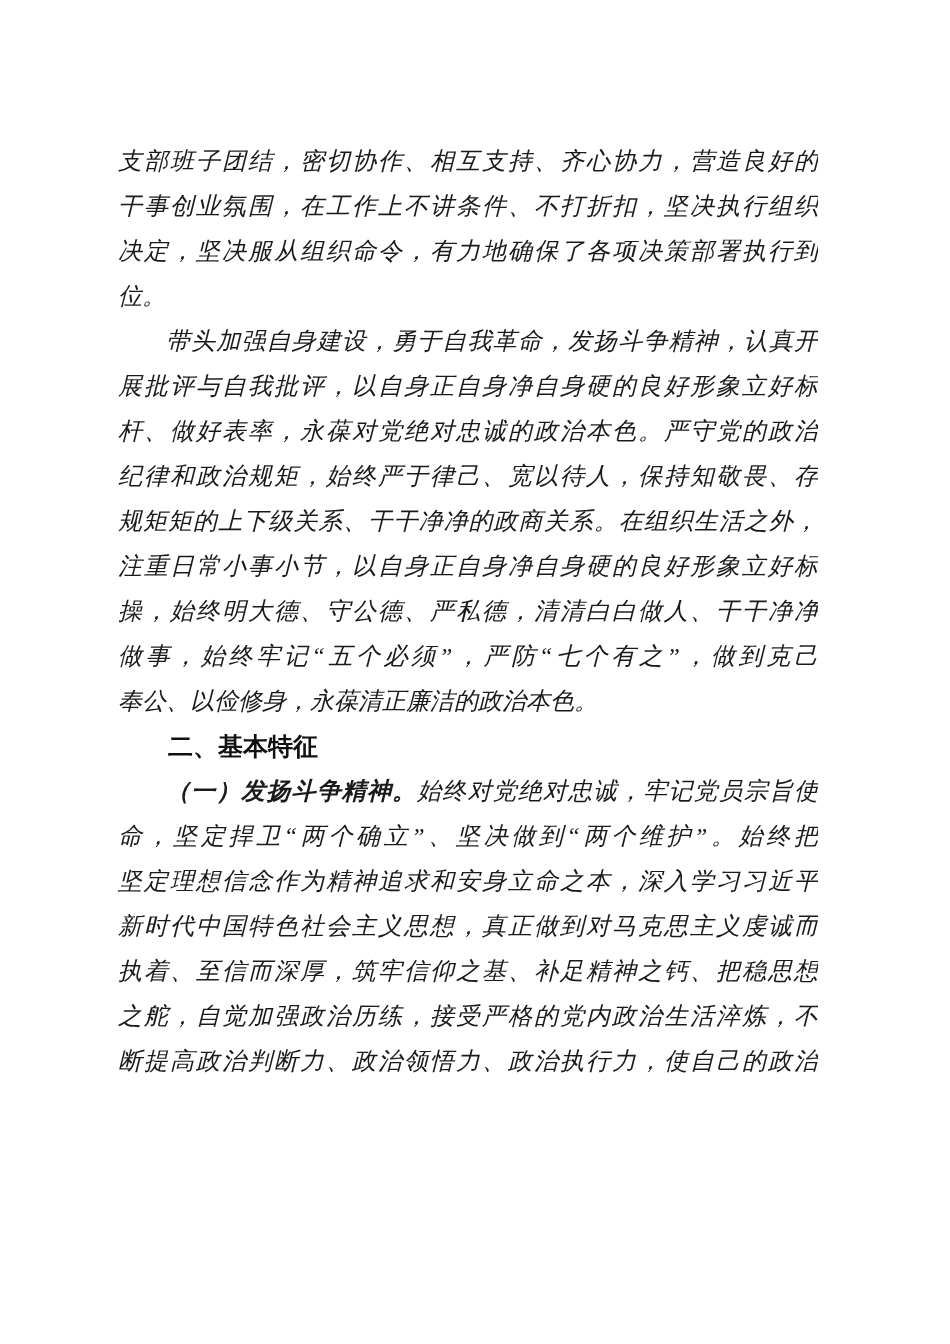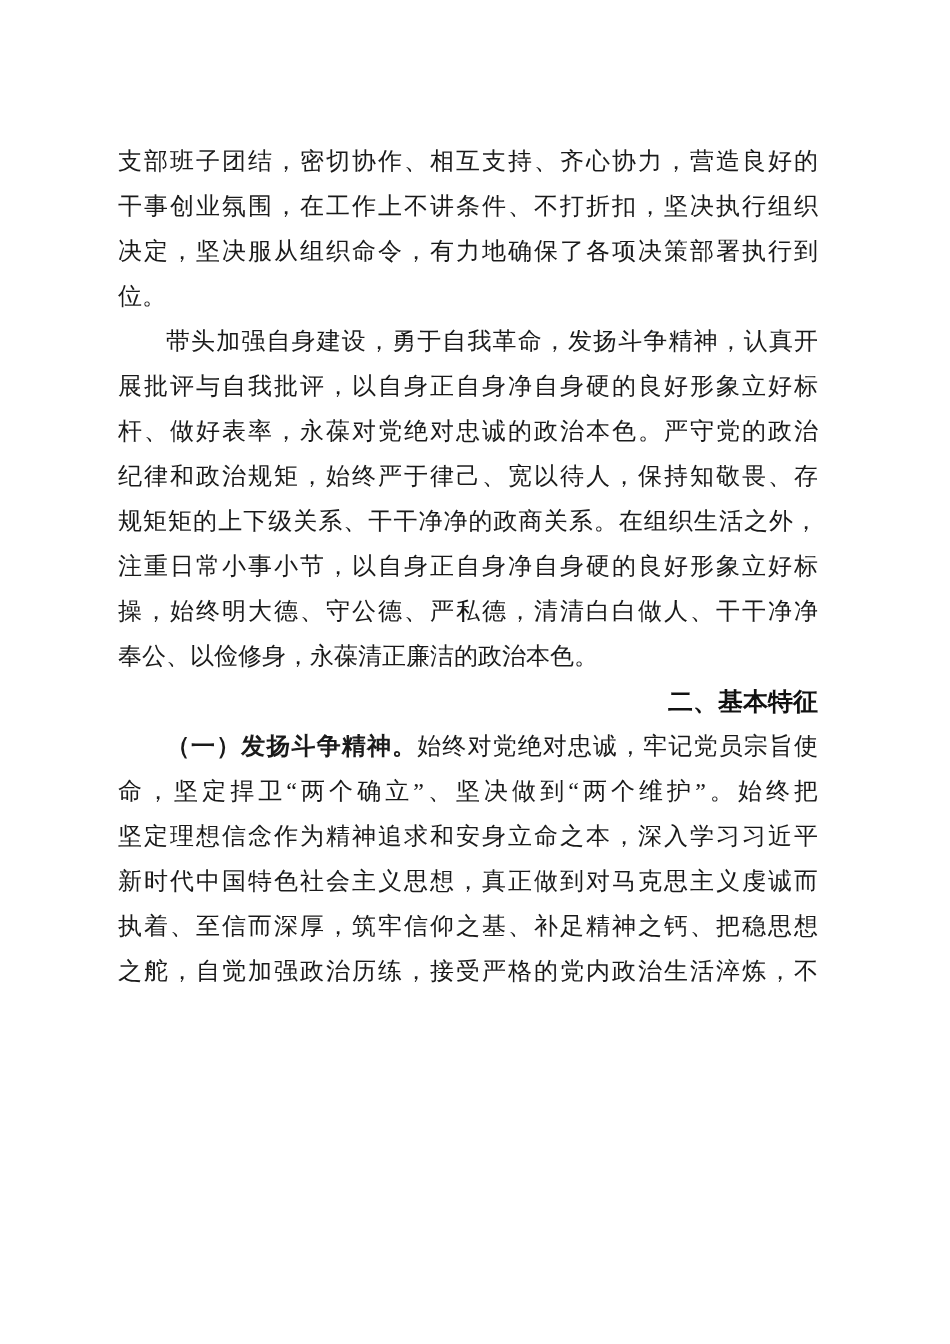--- a/index.html
+++ b/index.html
@@ -11,21 +11,21 @@
     overflow: hidden;
     font-family: "Liberation Serif", serif;
     color: #1a1a1a;
   }
   .doc {
     position: absolute;
     left: 118px;
     top: 139px;
     width: 700px;
   }
-  .para { margin: 0; padding: 0; }
+  .para { margin: 0; padding: 0; font-style: italic; }
   .line {
     height: 45px;
     line-height: 45px;
     font-size: 24px;
     text-align: justify;
     text-align-last: justify;
     text-justify: inter-character;
     overflow: hidden;
   }
   .line.short {
@@ -37,21 +37,20 @@
   }
   .heading {
     height: 45px;
     line-height: 45px;
     font-size: 25px;
     font-family: "Liberation Sans", sans-serif;
     font-weight: bold;
     color: #111111;
     text-indent: 2em;
     margin: 0;
-    text-align: right;
   }
   .lead { font-weight: bold; }
 </style>
 </head>
 <body>
 
 <div class="doc">
 
   <div class="para">
     <div class="line">支部班子团结，密切协作、相互支持、齐心协力，营造良好的</div>
@@ -61,27 +60,29 @@
   </div>
 
   <div class="para">
     <div class="line indent">带头加强自身建设，勇于自我革命，发扬斗争精神，认真开</div>
     <div class="line">展批评与自我批评，以自身正自身净自身硬的良好形象立好标</div>
     <div class="line">杆、做好表率，永葆对党绝对忠诚的政治本色。严守党的政治</div>
     <div class="line">纪律和政治规矩，始终严于律己、宽以待人，保持知敬畏、存</div>
     <div class="line">规矩矩的上下级关系、干干净净的政商关系。在组织生活之外，</div>
     <div class="line">注重日常小事小节，以自身正自身净自身硬的良好形象立好标</div>
     <div class="line">操，始终明大德、守公德、严私德，清清白白做人、干干净净</div>
+    <div class="line">做事，始终牢记“五个必须”，严防“七个有之”，做到克己</div>
     <div class="line short">奉公、以俭修身，永葆清正廉洁的政治本色。</div>
   </div>
 
   <h2 class="heading">二、基本特征</h2>
 
   <div class="para">
     <div class="line indent"><b class="lead">（一）发扬斗争精神。</b><span>始终对党绝对忠诚，牢记党员宗旨使</span></div>
     <div class="line">命，坚定捍卫“两个确立”、坚决做到“两个维护”。始终把</div>
     <div class="line">坚定理想信念作为精神追求和安身立命之本，深入学习习近平</div>
     <div class="line">新时代中国特色社会主义思想，真正做到对马克思主义虔诚而</div>
     <div class="line">执着、至信而深厚，筑牢信仰之基、补足精神之钙、把稳思想</div>
     <div class="line">之舵，自觉加强政治历练，接受严格的党内政治生活淬炼，不</div>
+    <div class="line">断提高政治判断力、政治领悟力、政治执行力，使自己的政治</div>
   </div>
 
 </div>
 
 </body></html>

